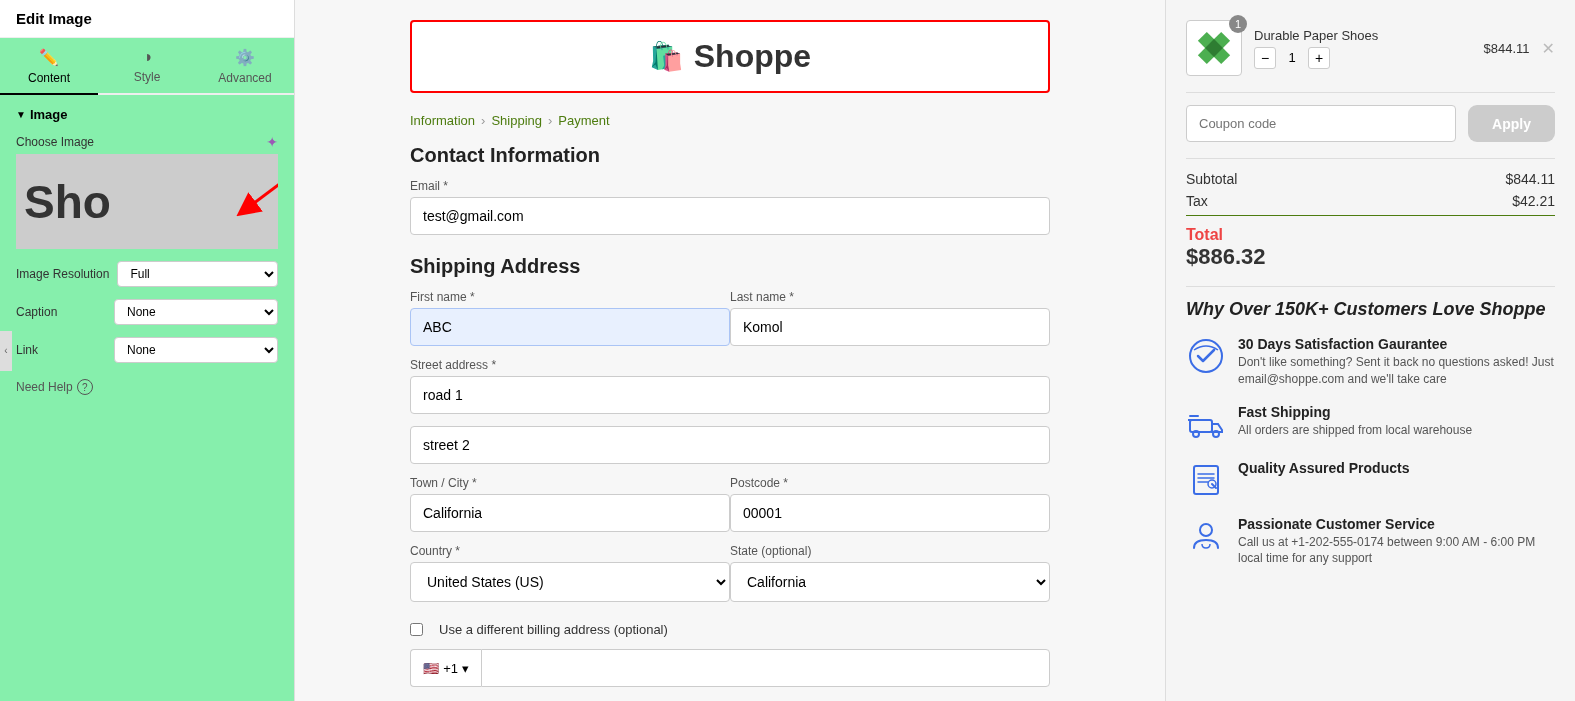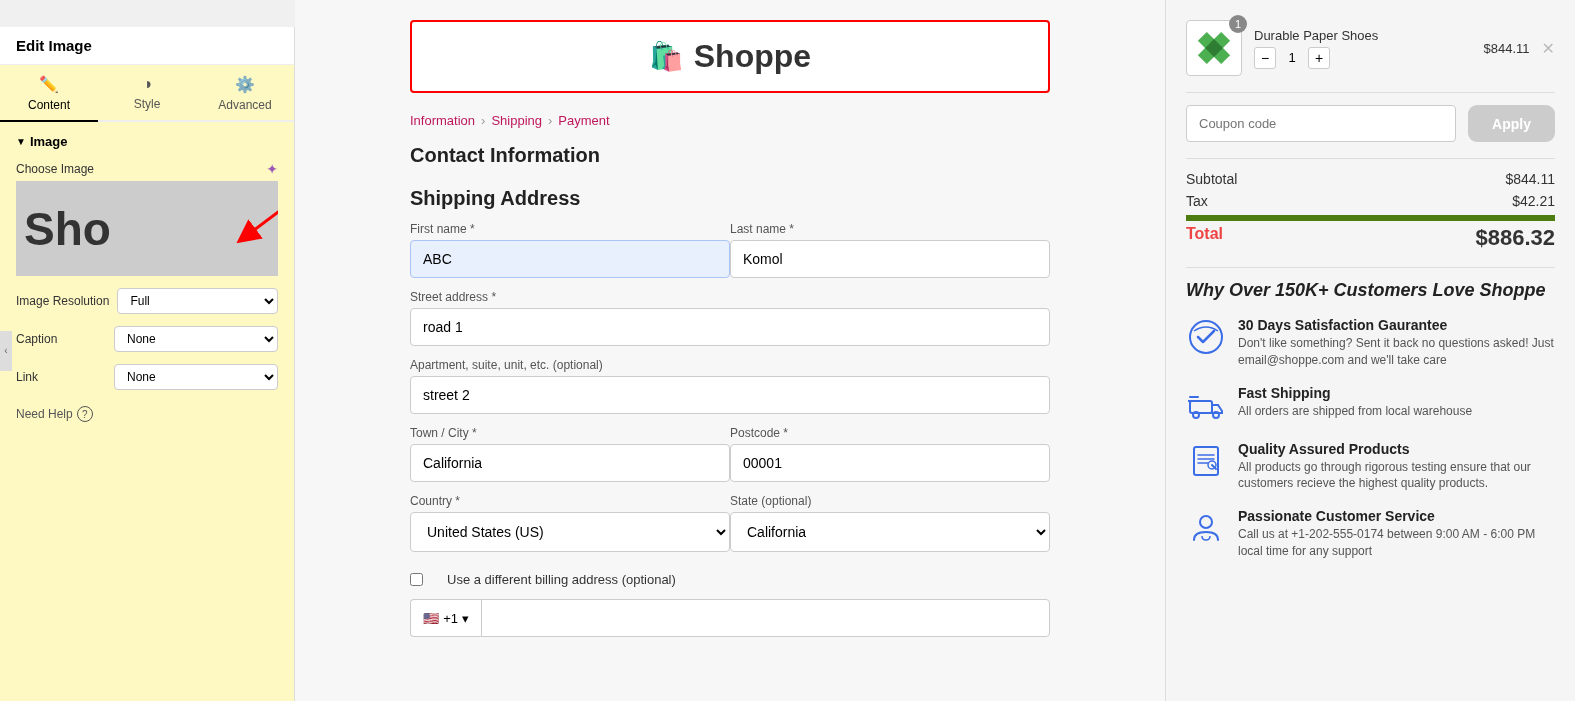--- a/index.html
+++ b/index.html
@@ -1,26 +1,25 @@
 <!DOCTYPE html>
 <html><head>
   <meta charset="utf-8">
   <style>
     * { box-sizing: border-box; margin: 0; padding: 0; }
     body { font-family: -apple-system, BlinkMacSystemFont, 'Segoe UI', sans-serif; font-size: 14px; background: #f0f0f0; display: flex; height: 701px; overflow: hidden; }
 
     
     .left-panel {
       width: 295px;
-      background: #fef9c3;
+      background: #86efac;
       border-right: 1px solid #ddd;
       display: flex;
       flex-direction: column;
       flex-shrink: 0;
-      margin-top: 27px;
     }
     .left-panel-title {
       padding: 10px 16px;
       font-weight: 600;
       font-size: 15px;
       border-bottom: 1px solid #eee;
       background: #fff;
     }
     .tabs {
       display: flex;
@@ -141,21 +140,21 @@
       background: #fff;
       margin-bottom: 20px;
       display: flex;
       align-items: center;
       justify-content: center;
       gap: 10px;
     }
     .logo-icon { font-size: 28px; }
     .logo-text { font-size: 32px; font-weight: 700; color: #333; }
     .breadcrumb { font-size: 13px; color: #555; margin-bottom: 16px; display: flex; align-items: center; gap: 6px; }
-    .breadcrumb a { color: #be185d; text-decoration: none; }
+    .breadcrumb a { color: #4d7c0f; text-decoration: none; }
     .breadcrumb .sep { color: #999; }
     .section-title { font-size: 20px; font-weight: 600; margin-bottom: 12px; color: #222; }
     .form-group { margin-bottom: 12px; }
     .form-label { font-size: 12px; color: #555; margin-bottom: 4px; }
     .form-input {
       width: 100%;
       padding: 10px 12px;
       border: 1px solid #ccc;
       border-radius: 4px;
       font-size: 14px;
@@ -165,21 +164,21 @@
     .form-row { display: flex; gap: 0; }
     .form-row .form-group { flex: 1; }
     .form-select {
       width: 100%;
       padding: 10px 12px;
       border: 1px solid #ccc;
       border-radius: 4px;
       font-size: 14px;
       background: #fff;
     }
-    .checkbox-row { display: flex; align-items: center; gap: 24px; font-size: 13px; color: #333; margin-top: 8px; }
+    .checkbox-row { display: flex; align-items: center; gap: 16px; font-size: 13px; color: #333; margin-top: 8px; }
     .phone-row { display: flex; gap: 0; margin-top: 12px; }
     .phone-flag { padding: 10px 12px; border: 1px solid #ccc; border-right: none; border-radius: 4px 0 0 4px; background: #fff; display: flex; align-items: center; gap: 4px; font-size: 13px; }
     .phone-input { flex: 1; padding: 10px 12px; border: 1px solid #ccc; border-radius: 0 4px 4px 0; font-size: 14px; }
 
     
     .right-panel {
       width: 410px;
       background: #f5f5f5;
       border-left: 1px solid #ddd;
       padding: 20px;
@@ -220,21 +219,21 @@
     .order-item-price { font-size: 13px; color: #333; font-weight: 500; }
     .qty-controls { display: flex; align-items: center; gap: 6px; margin-top: 4px; }
     .qty-btn { width: 22px; height: 22px; border: 1px solid #ccc; background: #fff; border-radius: 3px; cursor: pointer; font-size: 14px; display: flex; align-items: center; justify-content: center; }
     .qty-val { font-size: 13px; min-width: 20px; text-align: center; }
     .close-btn { color: #bbb; font-size: 16px; cursor: pointer; }
     .coupon-row { display: flex; gap: 12px; margin-bottom: 16px; }
     .coupon-input { flex: 1; padding: 10px 12px; border: 1px solid #ccc; border-radius: 4px; font-size: 13px; background: #fff; color: #aaa; }
     .apply-btn { padding: 10px 24px; background: #ccc; color: #fff; border: none; border-radius: 9px; font-size: 14px; font-weight: 600; cursor: pointer; }
     .totals { margin-bottom: 16px; }
     .total-row { display: flex; justify-content: space-between; font-size: 14px; color: #333; margin-bottom: 6px; }
-    .total-row.final { font-size: 16px; font-weight: 600; border-top: 6px solid #4d7c0f; padding-top: 4px; margin-top: 4px; }
+    .total-row.final { font-size: 16px; font-weight: 600; border-top: 1px solid #4d7c0f; padding-top: 10px; margin-top: 4px; flex-direction: column; }
     .total-row.final .label { color: #e44; }
     .total-row.final .amount { font-size: 22px; }
     .why-section-title { font-size: 18px; font-weight: 700; color: #222; margin-bottom: 16px; font-style: italic; }
     .feature-item { display: flex; gap: 12px; margin-bottom: 16px; align-items: flex-start; }
     .feature-icon { width: 40px; height: 40px; flex-shrink: 0; display: flex; align-items: center; justify-content: center; }
     .feature-icon svg { width: 36px; height: 36px; }
     .feature-text .title { font-weight: 700; font-size: 14px; color: #222; margin-bottom: 2px; }
     .feature-text .desc { font-size: 12px; color: #555; line-height: 1.4; }
     .divider { border: none; border-top: 1px solid #ddd; margin: 12px 0; }
   </style>
@@ -321,41 +320,44 @@
 
     <div class="breadcrumb">
       <a href="#">Information</a>
       <span class="sep">›</span>
       <a href="#">Shipping</a>
       <span class="sep">›</span>
       <a href="#">Payment</a>
     </div>
 
     <div class="section-title">Contact Information</div>
+    <div class="form-group">
+      <div class="form-label">Email *</div>
+      <input class="form-input" type="email" value="test@gmail.com" style="">
+    </div>
 
     <div class="section-title" style="margin-top:20px;">Shipping Address</div>
 
     <div class="form-row">
       <div class="form-group">
         <div class="form-label">First name *</div>
         <input class="form-input highlighted" type="text" value="ABC" style="">
       </div>
       <div class="form-group">
         <div class="form-label">Last name *</div>
         <input class="form-input" type="text" value="Komol" style="">
       </div>
     </div>
 
     <div class="form-group">
       <div class="form-label">Street address *</div>
       <input class="form-input" type="text" value="road 1" style="">
     </div>
 
     <div class="form-group">
-      <div class="form-label">Apartment, suite, unit, etc. (optional)</div>
       <input class="form-input" type="text" value="street 2" style="">
     </div>
 
     <div class="form-row">
       <div class="form-group">
         <div class="form-label">Town / City *</div>
         <input class="form-input" type="text" value="California" style="">
       </div>
       <div class="form-group">
         <div class="form-label">Postcode *</div>
@@ -483,21 +485,20 @@
         <rect x="6" y="4" width="24" height="28" rx="2" stroke="#3b6de6" stroke-width="2"></rect>
         <path d="M10 12 l16 0" stroke="#3b6de6" stroke-width="1.5" stroke-linecap="round"></path>
         <path d="M10 16 l16 0" stroke="#3b6de6" stroke-width="1.5" stroke-linecap="round"></path>
         <path d="M10 20 l10 0" stroke="#3b6de6" stroke-width="1.5" stroke-linecap="round"></path>
         <path d="M24 22 l4 4" stroke="#3b6de6" stroke-width="2" stroke-linecap="round"></path>
         <circle cx="24" cy="22" r="4" stroke="#3b6de6" stroke-width="1.5"></circle>
       </svg>
     </div>
     <div class="feature-text">
       <div class="title">Quality Assured Products</div>
-      <div class="desc">All products go through rigorous testing ensure that our customers recieve the highest quality products.</div>
     </div>
   </div>
 
   <div class="feature-item">
     <div class="feature-icon">
       <svg viewBox="0 0 36 36" fill="none" xmlns="http://www.w3.org/2000/svg">
         <circle cx="18" cy="12" r="6" stroke="#3b6de6" stroke-width="2"></circle>
         <path d="M6 30 Q6 22 18 22 Q30 22 30 30" stroke="#3b6de6" stroke-width="2" stroke-linecap="round"></path>
         <path d="M14 26 Q14 30 18 30 Q22 30 22 26" stroke="#3b6de6" stroke-width="1.5" fill="none"></path>
       </svg>

